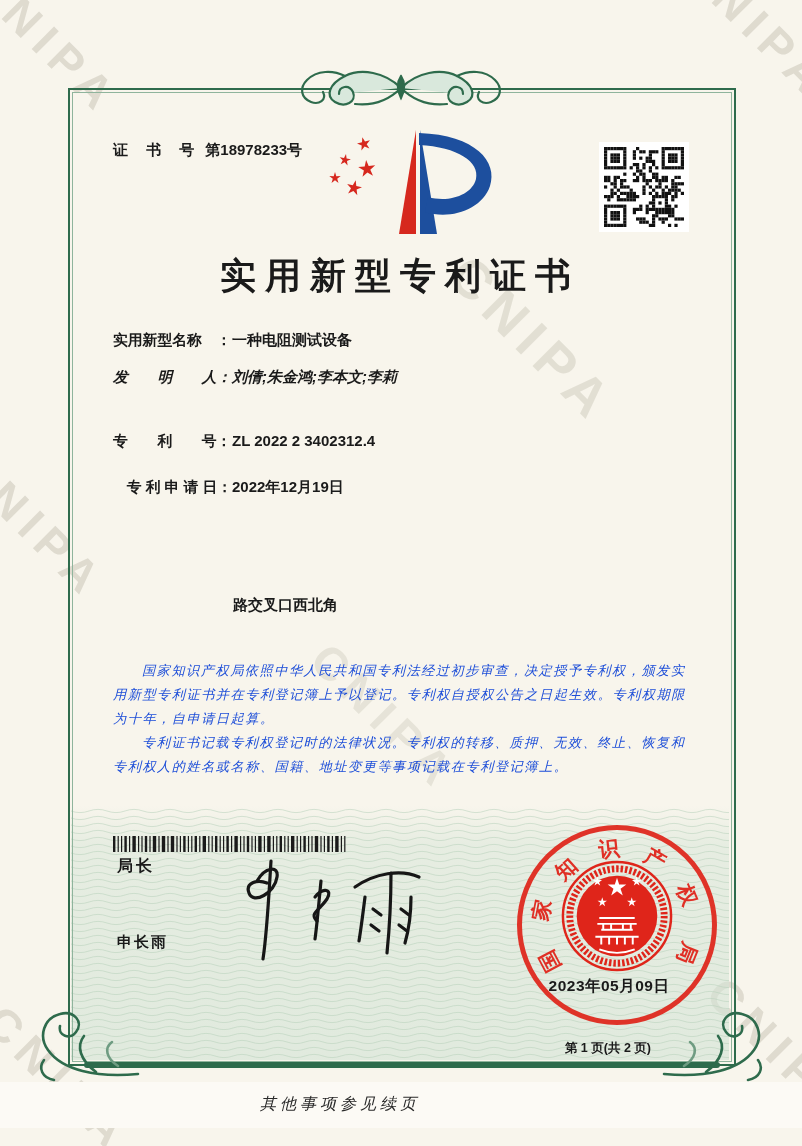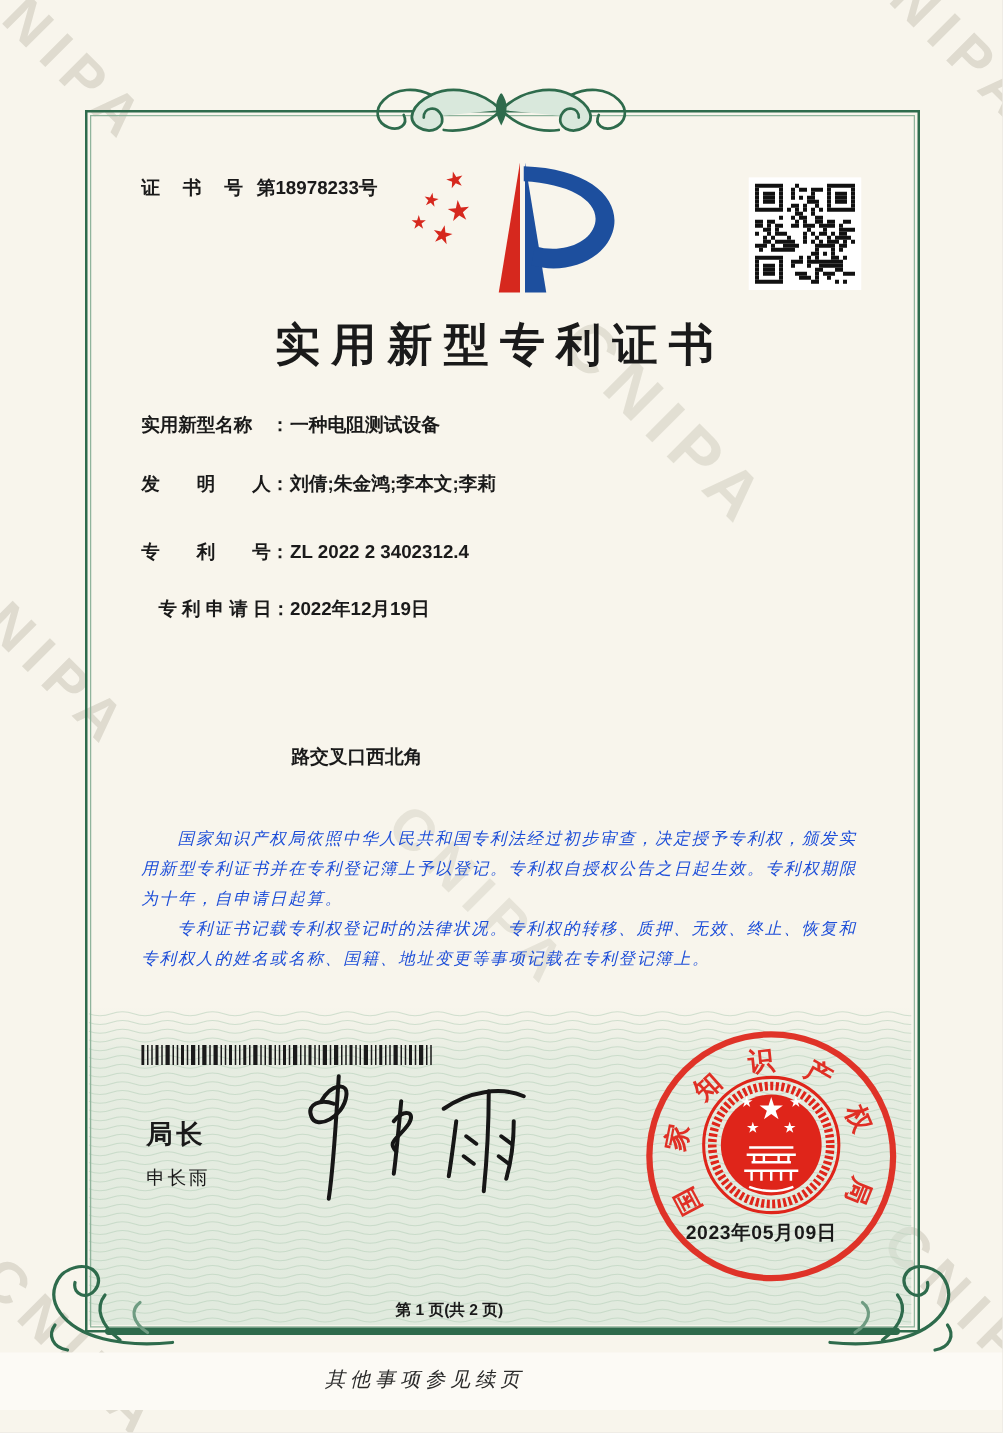--- a/index.html
+++ b/index.html
@@ -33,47 +33,47 @@
   .certno{position:absolute;left:113px;top:141px;font-size:15px;font-weight:600;z-index:2;}
   .certno .lbl{letter-spacing:7px;margin-right:4px;}
   .logo{position:absolute;left:328px;top:124px;width:180px;height:116px;z-index:2;}
   .qr{position:absolute;left:599px;top:142px;z-index:2;background:#fff;}
   .title{position:absolute;left:68px;top:252px;width:664px;margin:0;text-align:center;
          font-family:"Liberation Serif",serif;font-size:36px;font-weight:700;
          letter-spacing:9px;z-index:2;}
   
   .row{position:absolute;left:113px;font-size:15px;font-weight:600;white-space:nowrap;z-index:2;}
   .row .lbl{display:inline-block;width:119px;font-size:14.8px;}
-  .r1{top:331px;} .r2{top:378px;} .r3{top:432px;} .r4{top:478px;text-align:right;}
+  .r1{top:331px;} .r2{top:368px;font-style:italic;} .r3{top:432px;} .r4{top:478px;text-align:right;}
   .r5{top:524px;} .r6{top:571px;} .r6b{top:596px;left:233px;font-weight:600;}
   .r7{top:621px;}
   .lbl2{position:absolute;left:322px;}
   .val2{position:absolute;left:415px;}
   
   .para{position:absolute;left:113px;width:576px;font-family:"Liberation Serif",serif;
         font-style:italic;font-size:13.2px;line-height:1.8;letter-spacing:1.5px;
         text-indent:2.2em;color:#1d4ed8;z-index:2;}
   .p1{top:659px;} .p2{top:731px;}
   .barcode{position:absolute;left:113px;top:836px;z-index:2;}
-  .sig-title{position:absolute;left:117px;top:893px;font-size:21px;font-weight:600;
+  .sig-title{position:absolute;left:117px;top:856px;font-size:16px;font-weight:600;
              letter-spacing:3px;z-index:2;}
-  .sig-name{position:absolute;left:117px;top:933px;font-size:15px;font-weight:400;
+  .sig-name{position:absolute;left:117px;top:933px;font-size:15px;font-weight:700;
             letter-spacing:2px;z-index:2;}
   .signature{position:absolute;left:205px;top:853px;z-index:2;}
   
   .seal{position:absolute;left:517px;top:825px;width:200px;height:200px;z-index:3;}
   .seal-ring-border{position:absolute;inset:0;border:5px solid rgba(223,37,26,.93);
                     border-radius:50%;}
   .seal-char{position:absolute;font-family:"Liberation Serif",serif;font-size:21px;
              font-weight:700;color:rgba(223,37,26,.95);}
   .emblem{position:absolute;left:41px;top:32px;}
   .seal-date{position:absolute;left:519px;top:976px;width:180px;text-align:center;
              font-size:15.5px;font-weight:700;letter-spacing:.5px;z-index:4;}
   
-  .page-label{position:absolute;left:68px;top:1040px;width:583px;text-align:center;
+  .page-label{position:absolute;left:68px;top:1040px;width:583px;text-align:right;
               font-size:12.5px;font-weight:600;z-index:2;}
   .band{position:absolute;left:0;top:1082px;width:802px;height:46px;background:#fcfaf5;z-index:1;}
   .continuation{position:absolute;left:0;top:1094px;width:680px;text-align:center;
                 font-family:"Liberation Serif",serif;font-style:italic;font-size:16px;
                 letter-spacing:4px;color:#2a2a2a;z-index:2;}
   .green-stroke{stroke:#2e6b4c;fill:none;stroke-linecap:round;}
 </style>
 </head>
 <body>
 

